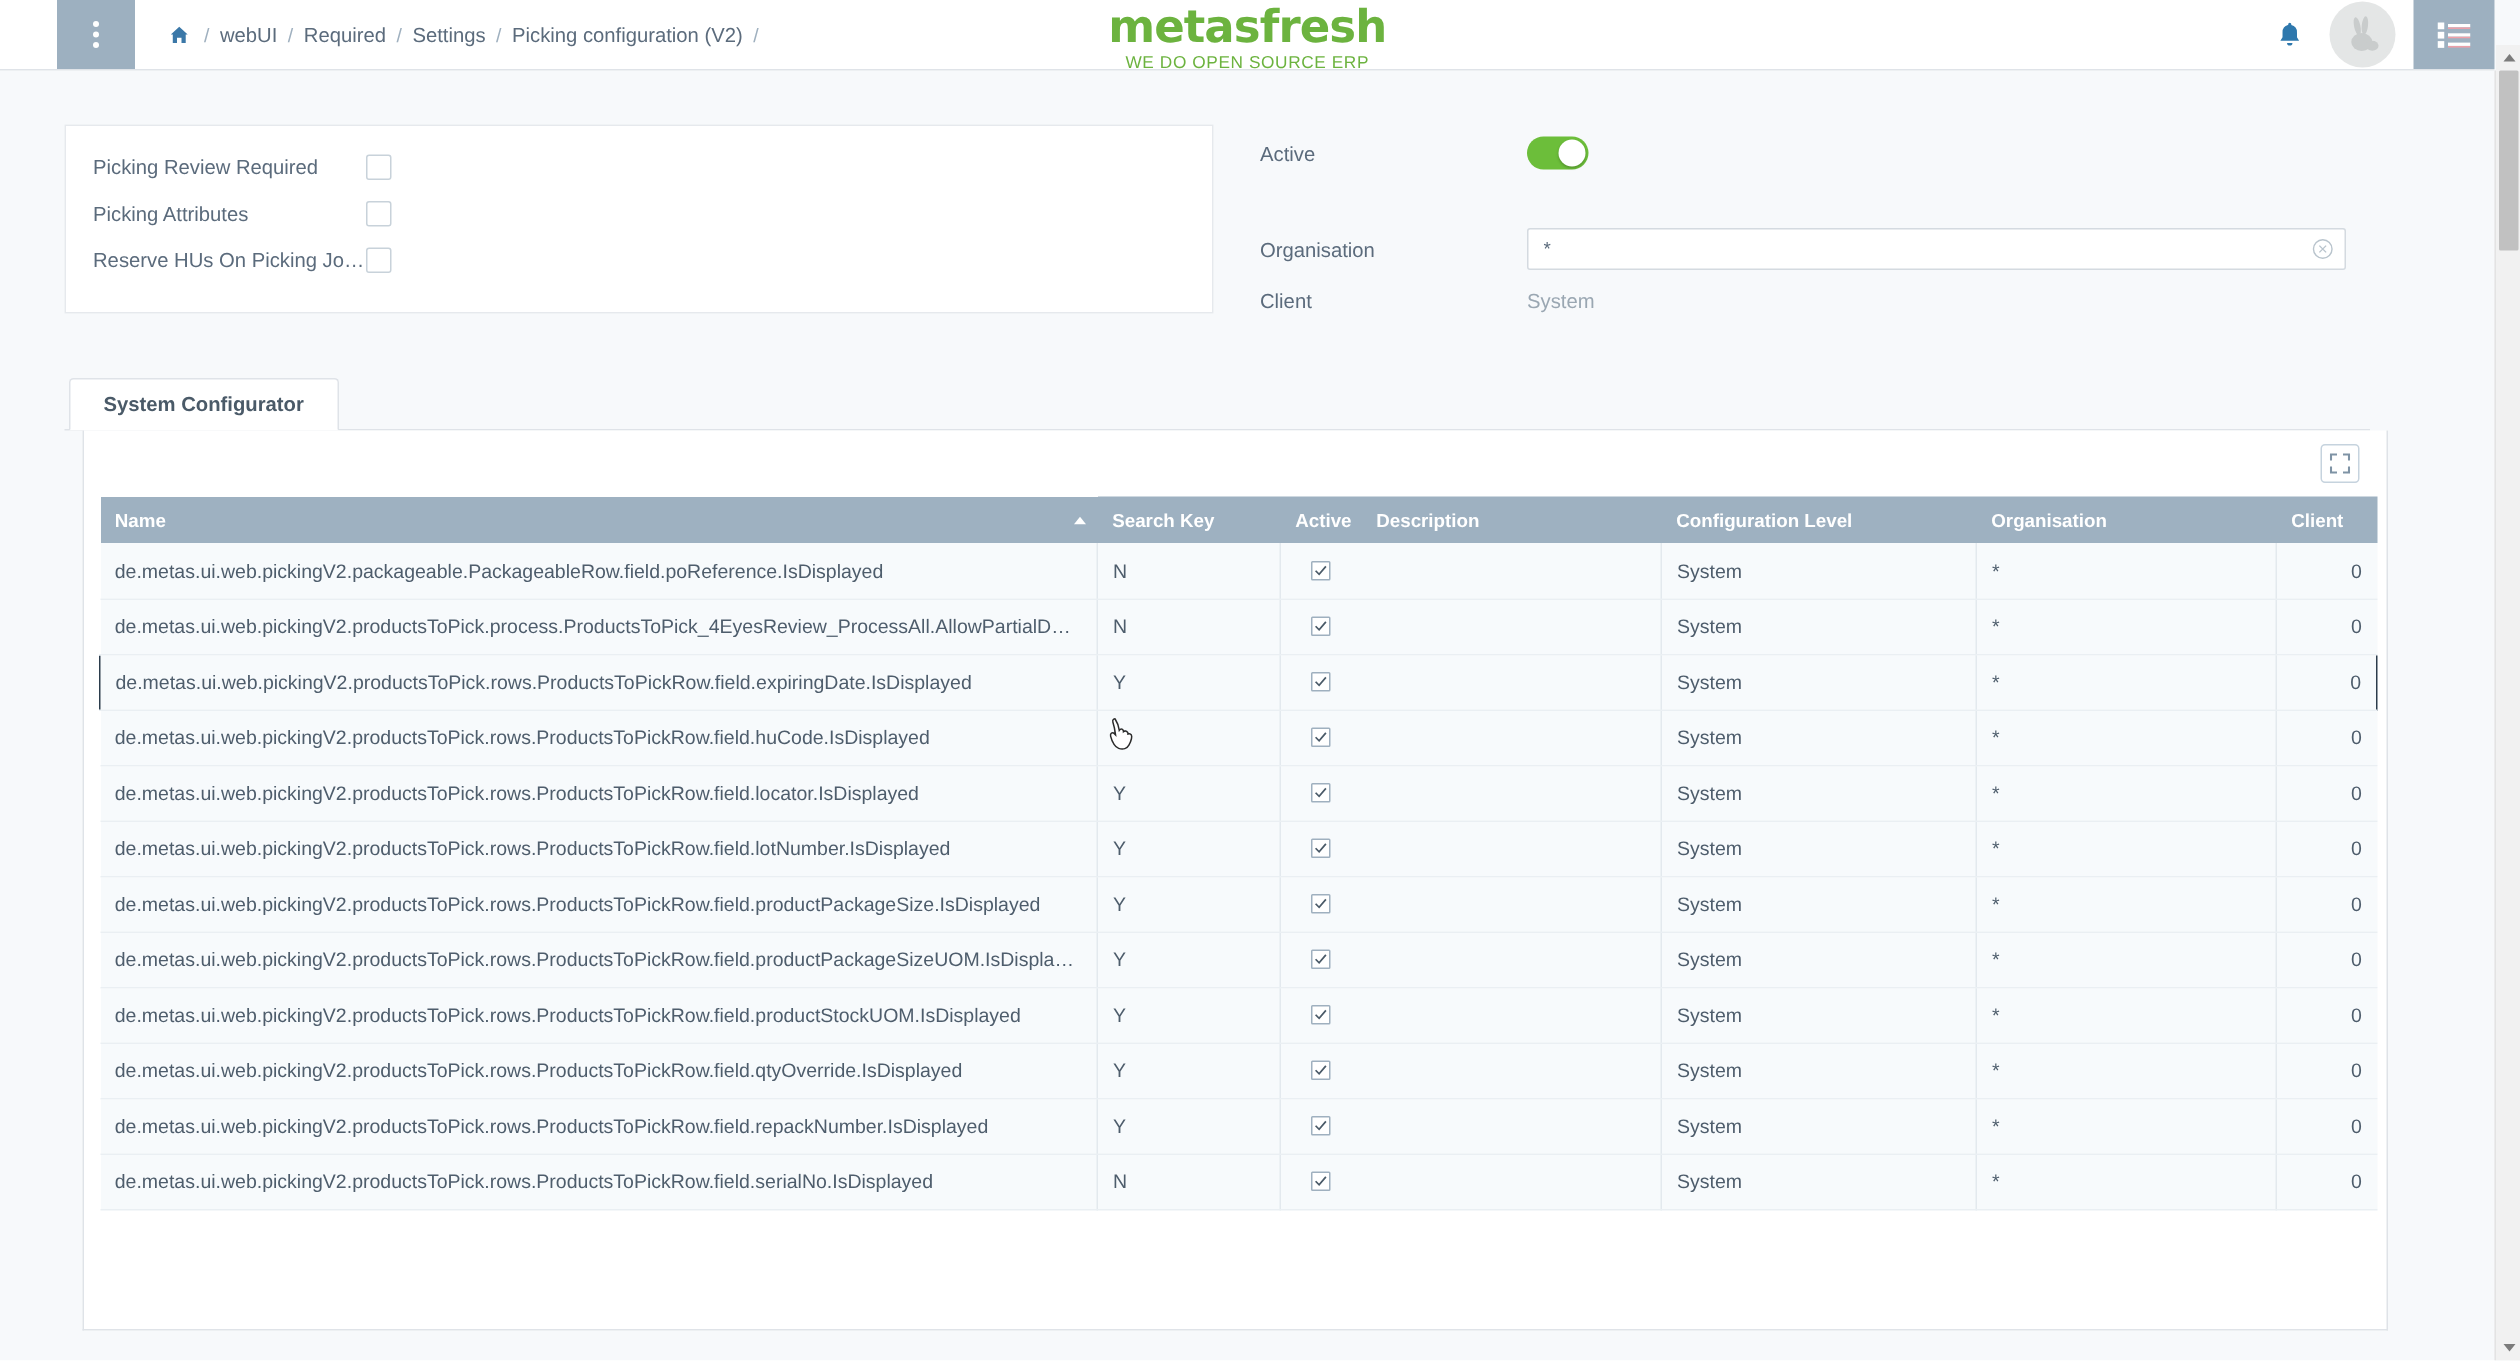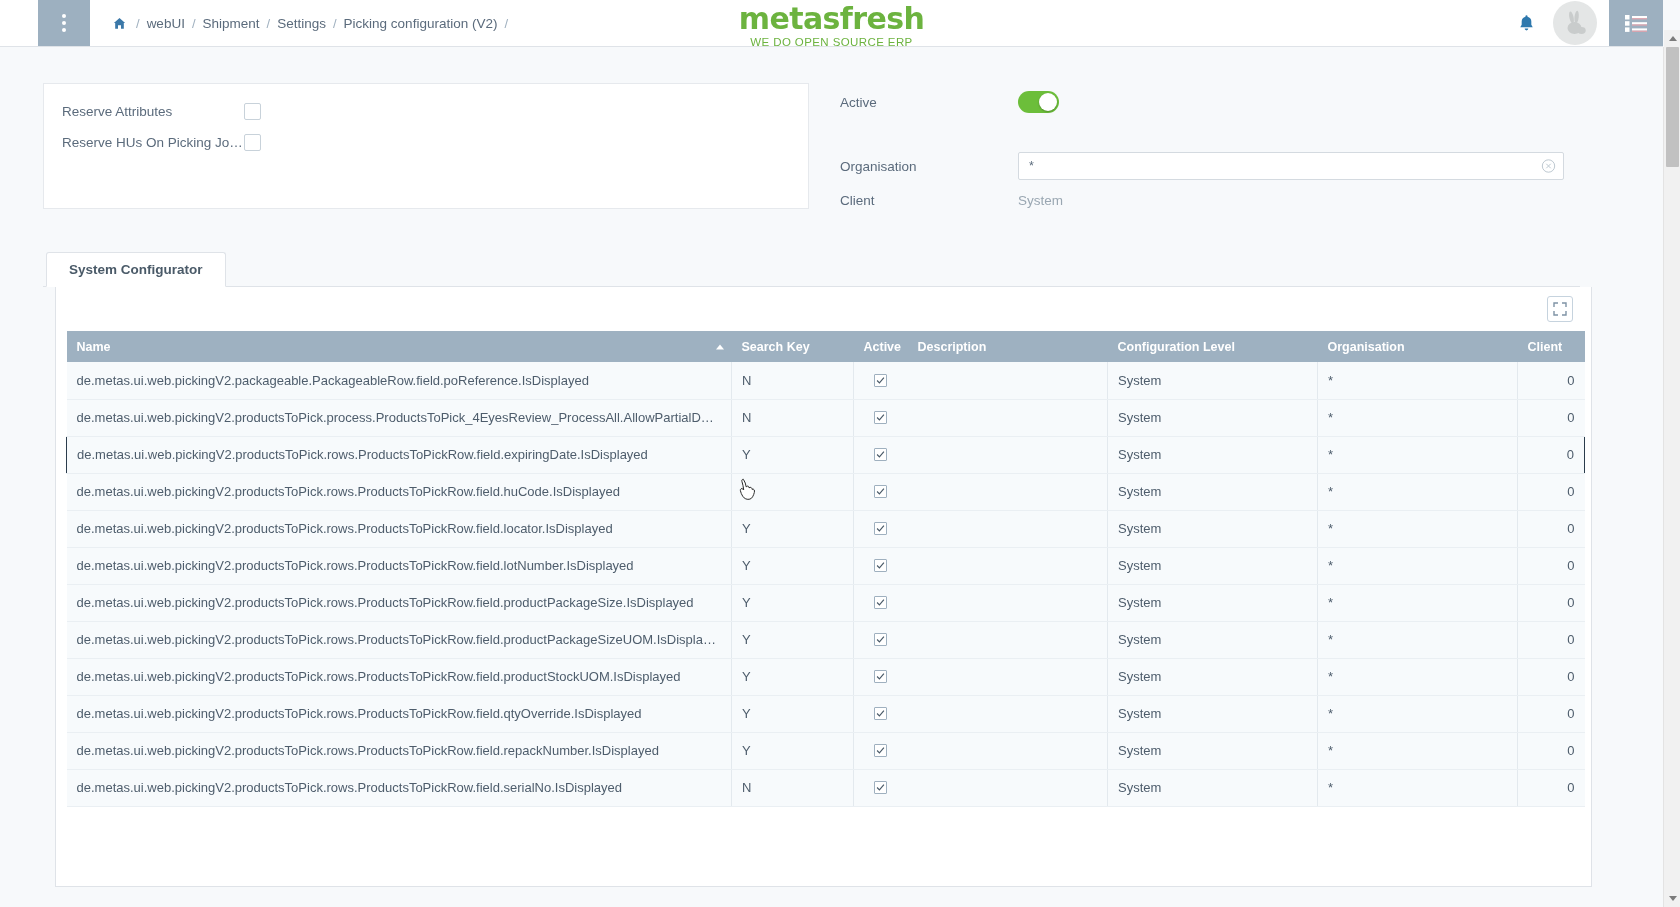--- a/index.html
+++ b/index.html
@@ -246,21 +246,21 @@
 
     <div class="breadcrumb">
       <span class="bc-home">
         <svg width="15" height="15" viewBox="0 0 16 16" aria-hidden="true">
           <path d="M8 2 L14 7.5 L12.6 7.5 L12.6 13.5 L9.6 13.5 L9.6 9.8 L6.4 9.8 L6.4 13.5 L3.4 13.5 L3.4 7.5 L2 7.5 Z" fill="#3b78a8"></path>
         </svg>
       </span>
       <span class="bc-sep">/</span>
       <span class="bc-item">webUI</span>
       <span class="bc-sep">/</span>
-      <span class="bc-item">Shipment</span>
+      <span class="bc-item">Required</span>
       <span class="bc-sep">/</span>
       <span class="bc-item">Settings</span>
       <span class="bc-sep">/</span>
       <span class="bc-item">Picking configuration (V2)</span>
       <span class="bc-sep">/</span>
     </div>
 
     <div class="logo-wrap">
       <div class="logo-main">metasfresh</div>
       <div class="logo-sub">WE DO OPEN SOURCE ERP</div>
@@ -306,21 +306,25 @@
       </div>
     <div class="vthumb"></div>
     <div class="arrow-dn">
         <span class="tri dn"></span>
       </div>
   </div>
 
   <div class="panel-left">
     <div class="lf-rows">
       <div class="field-row">
-        <span class="field-label">Reserve Attributes</span>
+        <span class="field-label">Picking Review Required</span>
+        <span class="cbox"></span>
+      </div>
+      <div class="field-row">
+        <span class="field-label">Picking Attributes</span>
         <span class="cbox"></span>
       </div>
       <div class="field-row">
         <span class="field-label">Reserve HUs On Picking Jo…</span>
         <span class="cbox"></span>
       </div>
     </div>
   </div>
 
   <div class="panel-right">

